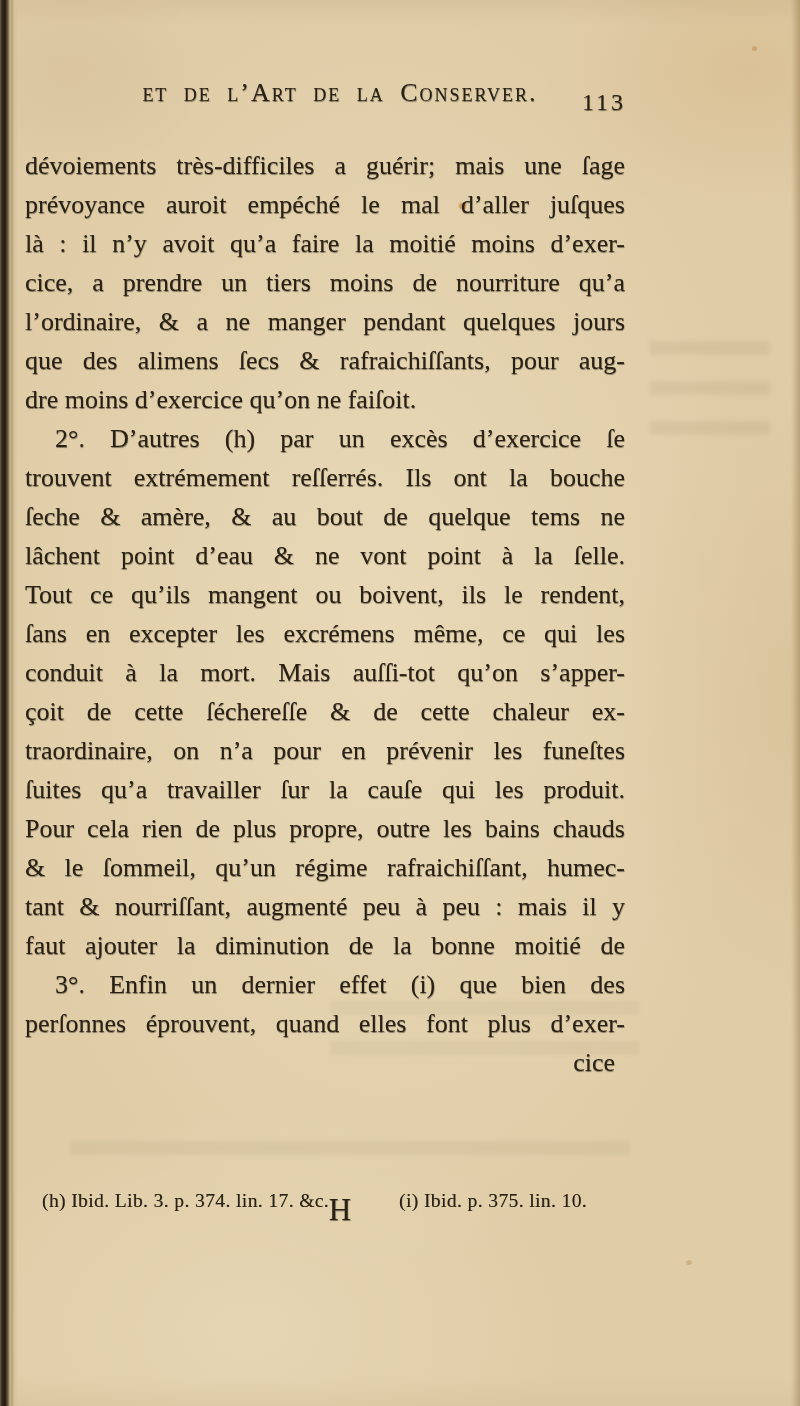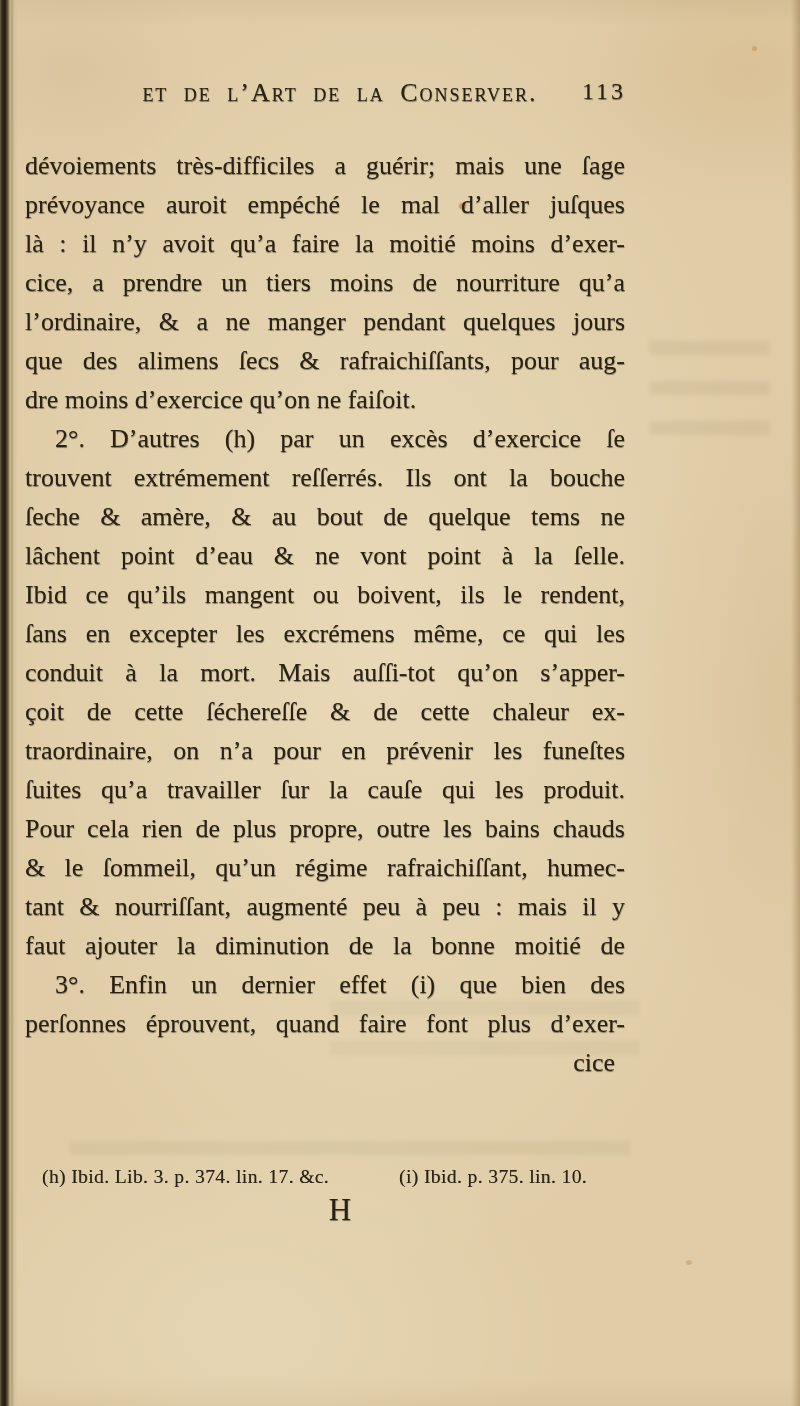--- a/index.html
+++ b/index.html
@@ -57,36 +57,36 @@
   .running-head {
     position: absolute; top: 78px; left: 40px; width: 600px;
     text-align: center;
     font-variant: small-caps;
     font-size: 26px;
     letter-spacing: 2px;
     word-spacing: 7px;
     text-shadow: 0.5px 0.6px 0.8px rgba(42,33,20,0.55);
   }
   .pagenum {
-    position: absolute; right: 14px; top: 0;
+    position: absolute; right: 14px; top: 11px;
     font-variant: normal;
     font-size: 24px;
     letter-spacing: 3px;
   }
   .text-block {
     position: absolute; top: 146px; left: 25px; width: 600px;
     font-size: 26px; line-height: 39px;
     text-shadow: 0.4px 0.6px 0.7px rgba(42,33,20,0.5);
   }
   .line { text-align: justify; text-align-last: justify; }
   .line.e  { text-align-last: left; }
   .line.i  { text-indent: 30px; }
   .line.cw { text-align: center; text-align-last: right; padding-right: 10px; }
   .footnotes {
-    position: absolute; top: 1166px; left: 42px; width: 660px;
+    position: absolute; top: 1190px; left: 42px; width: 660px;
     display: flex; gap: 70px;
     font-size: 19.5px; letter-spacing: 0.4px;
     text-shadow: 0.3px 0.4px 0.6px rgba(42,33,20,0.5);
   }
   .signature {
     position: absolute; top: 1192px; left: 40px; width: 600px;
     text-align: center; font-size: 31px;
     text-shadow: 0.4px 0.6px 0.8px rgba(42,33,20,0.55);
   }
 </style>
@@ -116,32 +116,32 @@
       <div class="line j">prévoyance auroit empéché le mal d’aller juſques</div>
       <div class="line j">là :  il n’y avoit qu’a faire la moitié moins d’exer-</div>
       <div class="line j">cice, a prendre un tiers moins de nourriture qu’a</div>
       <div class="line j">l’ordinaire, &amp; a ne manger pendant quelques jours</div>
       <div class="line j">que des alimens ſecs &amp; rafraichiſſants, pour aug-</div>
       <div class="line e">dre moins d’exercice qu’on ne faiſoit.</div>
       <div class="line j i">2°. D’autres (h) par un excès d’exercice ſe</div>
       <div class="line j">trouvent extrémement reſſerrés.  Ils ont la bouche</div>
       <div class="line j">ſeche &amp; amère, &amp; au bout de quelque tems ne</div>
       <div class="line j">lâchent point d’eau &amp; ne vont point à la ſelle.</div>
-      <div class="line j">Ibid ce qu’ils mangent ou boivent, ils le rendent,</div>
+      <div class="line j">Tout ce qu’ils mangent ou boivent, ils le rendent,</div>
       <div class="line j">ſans en excepter les excrémens même, ce qui les</div>
       <div class="line j">conduit à la mort.  Mais auſſi-tot qu’on s’apper-</div>
       <div class="line j">çoit de cette ſéchereſſe &amp; de cette chaleur ex-</div>
       <div class="line j">traordinaire, on n’a pour en prévenir les funeſtes</div>
       <div class="line j">ſuites qu’a travailler ſur la cauſe qui les produit.</div>
       <div class="line j">Pour cela rien de plus propre, outre les bains chauds</div>
       <div class="line j">&amp; le ſommeil, qu’un régime rafraichiſſant, humec-</div>
       <div class="line j">tant &amp; nourriſſant, augmenté peu à peu :  mais il y</div>
       <div class="line j">faut ajouter la diminution de la bonne moitié de</div>
       <div class="line j i">3°. Enfin un dernier effet (i) que bien des</div>
-      <div class="line j">perſonnes éprouvent, quand faire font plus d’exer-</div>
+      <div class="line j">perſonnes éprouvent, quand elles font plus d’exer-</div>
       <div class="line cw">cice</div>
     </main>
 
   <div class="footnotes">
     <span>(h) Ibid. Lib. 3. p. 374. lin. 17. &amp;c.</span>
     <span>(i) Ibid. p. 375. lin. 10.</span>
   </div>
 
   <div class="signature">H</div>
 

